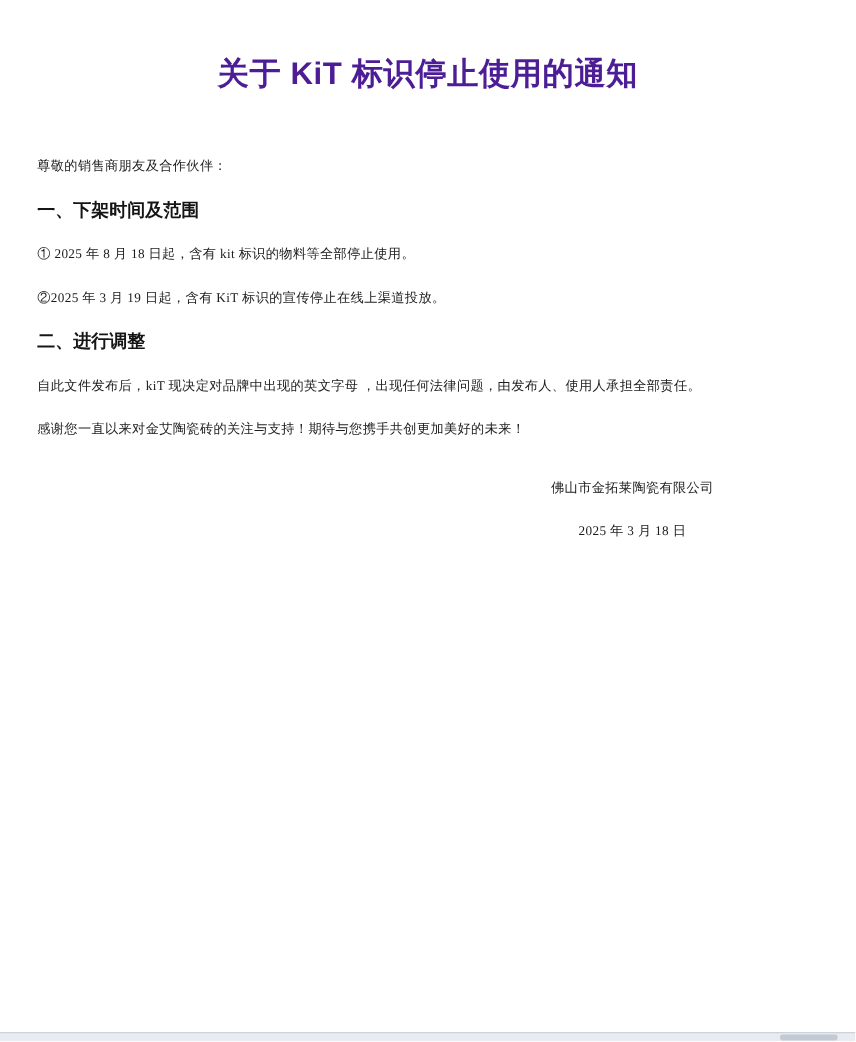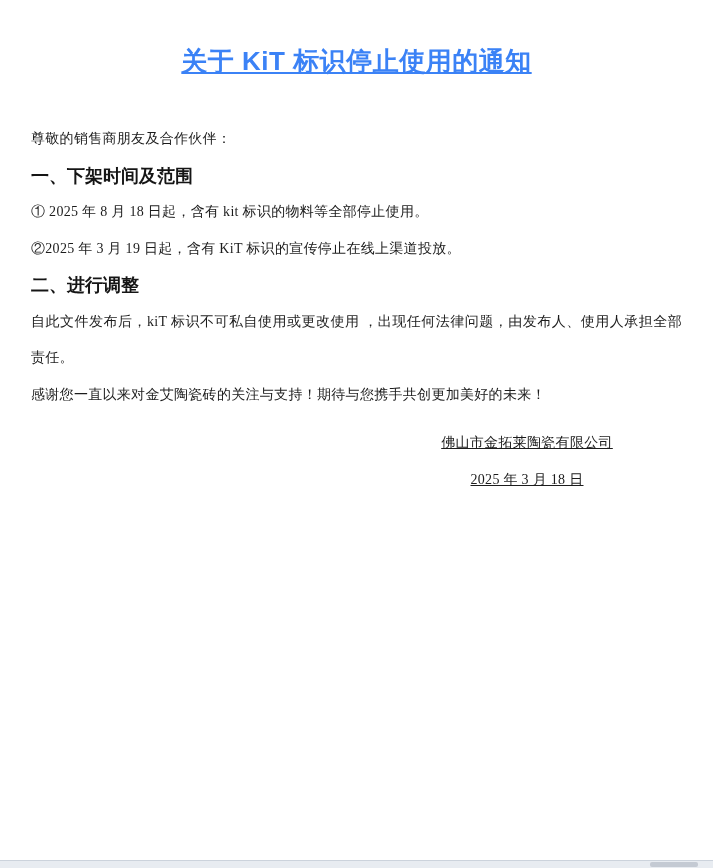--- a/index.html
+++ b/index.html
@@ -22,53 +22,51 @@
     font-family: "Liberation Serif", "DejaVu Serif", serif;
     color: #1c1c1c;
   }
   .doc-title {
     margin: 0;
     font-family: "Liberation Sans", "DejaVu Sans", sans-serif;
     font-size: 26px;
     line-height: 30px;
     font-weight: 700;
     text-align: center;
-    color: #3b82f6;
+    color: #4c1d95;
     letter-spacing: 0.5px;
-    text-decoration: underline;
   }
   .salutation {
     margin: 45px 0 0 0;
   }
   p {
     margin: 0;
-    font-size: 14px;
+    font-size: 11px;
     line-height: 36.5px;
     text-align: justify;
     letter-spacing: 0.3px;
   }
   .section-heading {
     margin: 0;
     font-family: "Liberation Sans", "DejaVu Sans", sans-serif;
-    font-size: 18px;
+    font-size: 15px;
     line-height: 36.5px;
     font-weight: 700;
     color: #151515;
   }
   .indent {
     text-indent: 2em;
   }
   .signature-block {
     margin: 12px 0 0 auto;
     width: 310px;
     text-align: center;
   }
   .signature-block p {
     text-align: center;
-    text-decoration: underline;
   }
   .hscrollbar {
     position: absolute;
     left: 0;
     right: 0;
     bottom: 0;
     height: 7px;
     background: #e8ecf1;
     border-top: 1px solid #ccd3dc;
   }
@@ -94,21 +92,21 @@
 
 
     <h2 class="section-heading">一、下架时间及范围</h2>
 
     <p>① 2025 年 8 月 18 日起，含有 kit 标识的物料等全部停止使用。</p>
 
     <p>②2025 年 3 月 19 日起，含有 KiT 标识的宣传停止在线上渠道投放。</p>
 
     <h2 class="section-heading">二、进行调整</h2>
 
-    <p>自此文件发布后，kiT 标识不可私自使用或更改使用 ，出现任何法律问题，由发布人、使用人承担全部责任。</p>
+    <p>自此文件发布后，kiT 现决定对品牌中出现的英文字母 ，出现任何法律问题，由发布人、使用人承担全部责任。</p>
 
 
 
     <p>感谢您一直以来对金艾陶瓷砖的关注与支持！期待与您携手共创更加美好的未来！</p>
 
     <div class="signature-block">
       <p>佛山市金拓莱陶瓷有限公司</p>
       <p>2025 年 3 月 18 日</p>
     </div>
 

